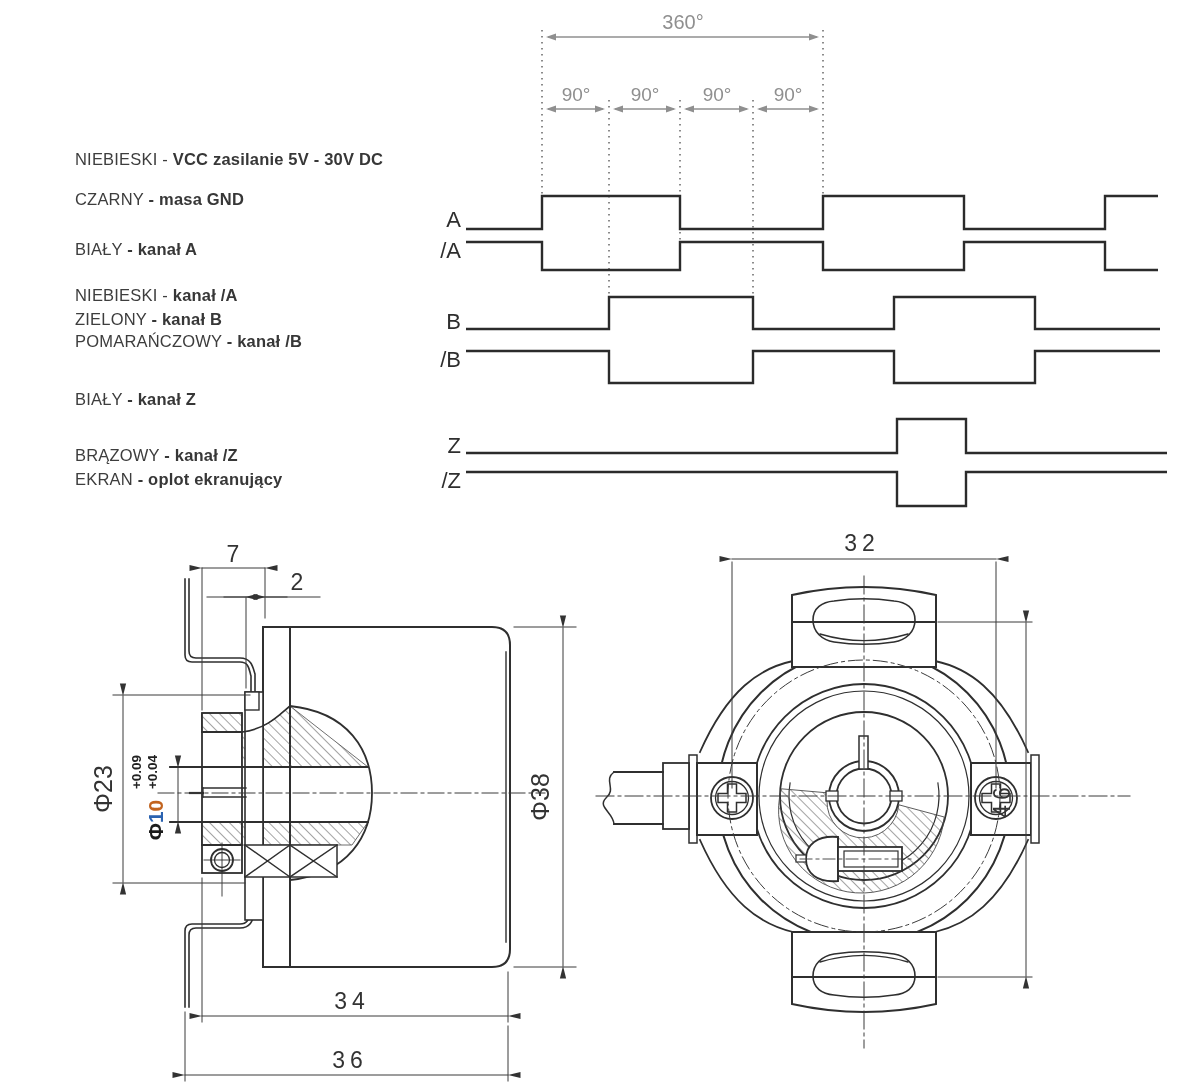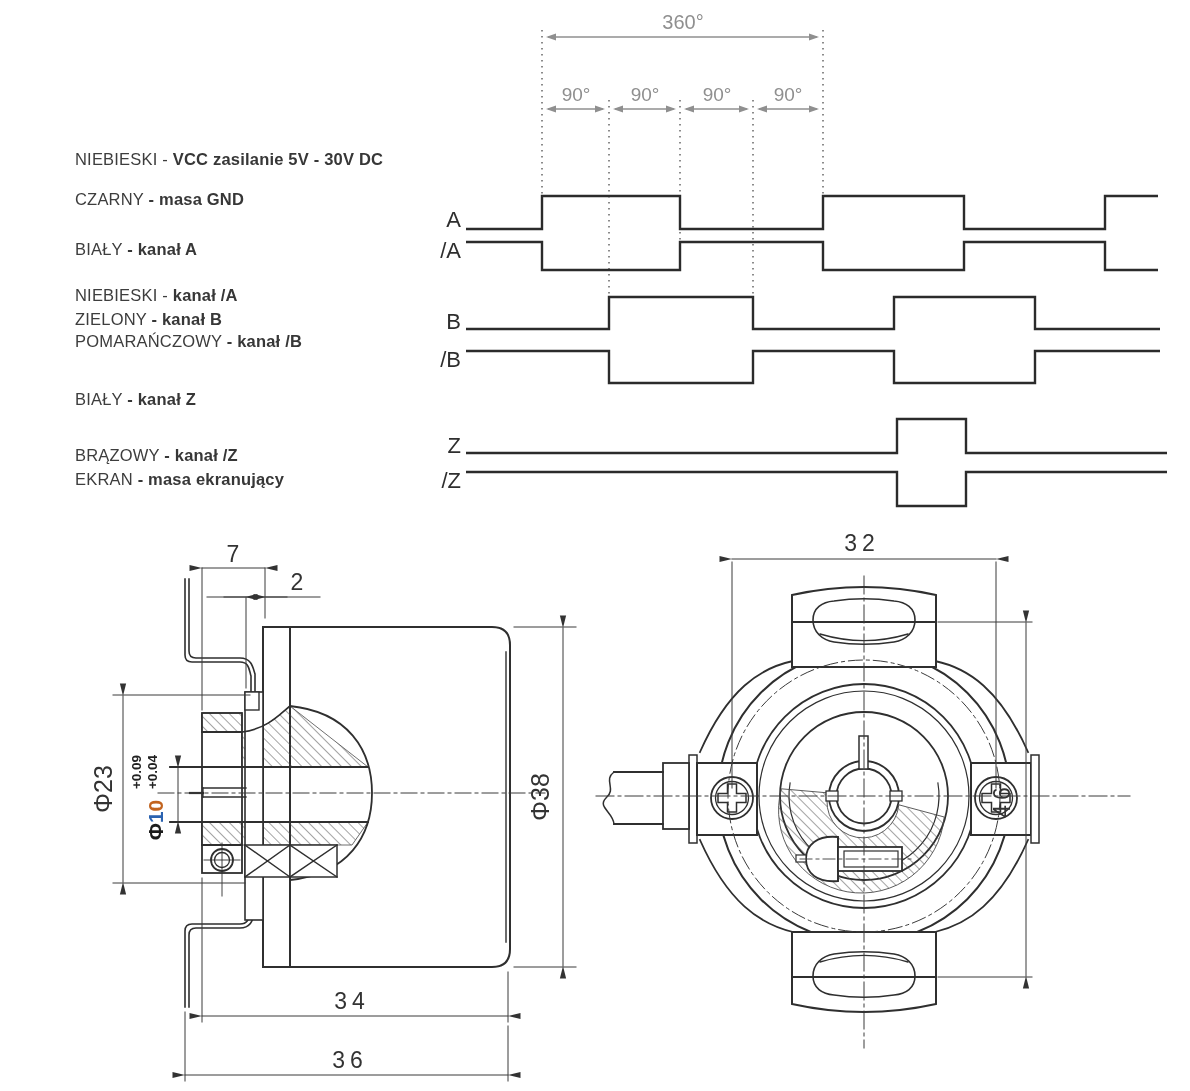--- a/index.html
+++ b/index.html
@@ -24,21 +24,21 @@
 
   <div class="legend">
     <div class="legend-row" style="top:150px"><span>NIEBIESKI - </span><span class="b">VCC zasilanie 5V - 30V DC</span></div>
     <div class="legend-row" style="top:190px"><span>CZARNY </span><span class="b">- masa GND</span></div>
     <div class="legend-row" style="top:240px"><span>BIAŁY </span><span class="b">- kanał A</span></div>
     <div class="legend-row" style="top:286px"><span>NIEBIESKI - </span><span class="b">kanał /A</span></div>
     <div class="legend-row" style="top:310px"><span>ZIELONY </span><span class="b">- kanał B</span></div>
     <div class="legend-row" style="top:332px"><span>POMARAŃCZOWY </span><span class="b">- kanał /B</span></div>
     <div class="legend-row" style="top:390px"><span>BIAŁY </span><span class="b">- kanał Z</span></div>
     <div class="legend-row" style="top:446px"><span>BRĄZOWY </span><span class="b">- kanał /Z</span></div>
-    <div class="legend-row" style="top:470px"><span>EKRAN </span><span class="b">- masa ekranujący</span></div>
+    <div class="legend-row" style="top:470px"><span>EKRAN </span><span class="b">- oplot ekranujący</span></div>
   </div>
 
   <svg width="1190" height="1091" viewBox="0 0 1190 1091">
     <defs>
       <pattern id="hatch" patternUnits="userSpaceOnUse" width="7" height="7" patternTransform="rotate(-45)">
         <line x1="0" y1="0" x2="0" y2="7" stroke="#4a4a4a" stroke-width="1"></line>
       </pattern>
       <marker id="arr" markerWidth="14" markerHeight="10" refX="0.5" refY="3.5" orient="auto-start-reverse" markerUnits="userSpaceOnUse" viewBox="0 0 14 7">
         <path d="M0.5,3.5 L13,0.4 L13,6.6 Z" fill="#333"></path>
       </marker>

